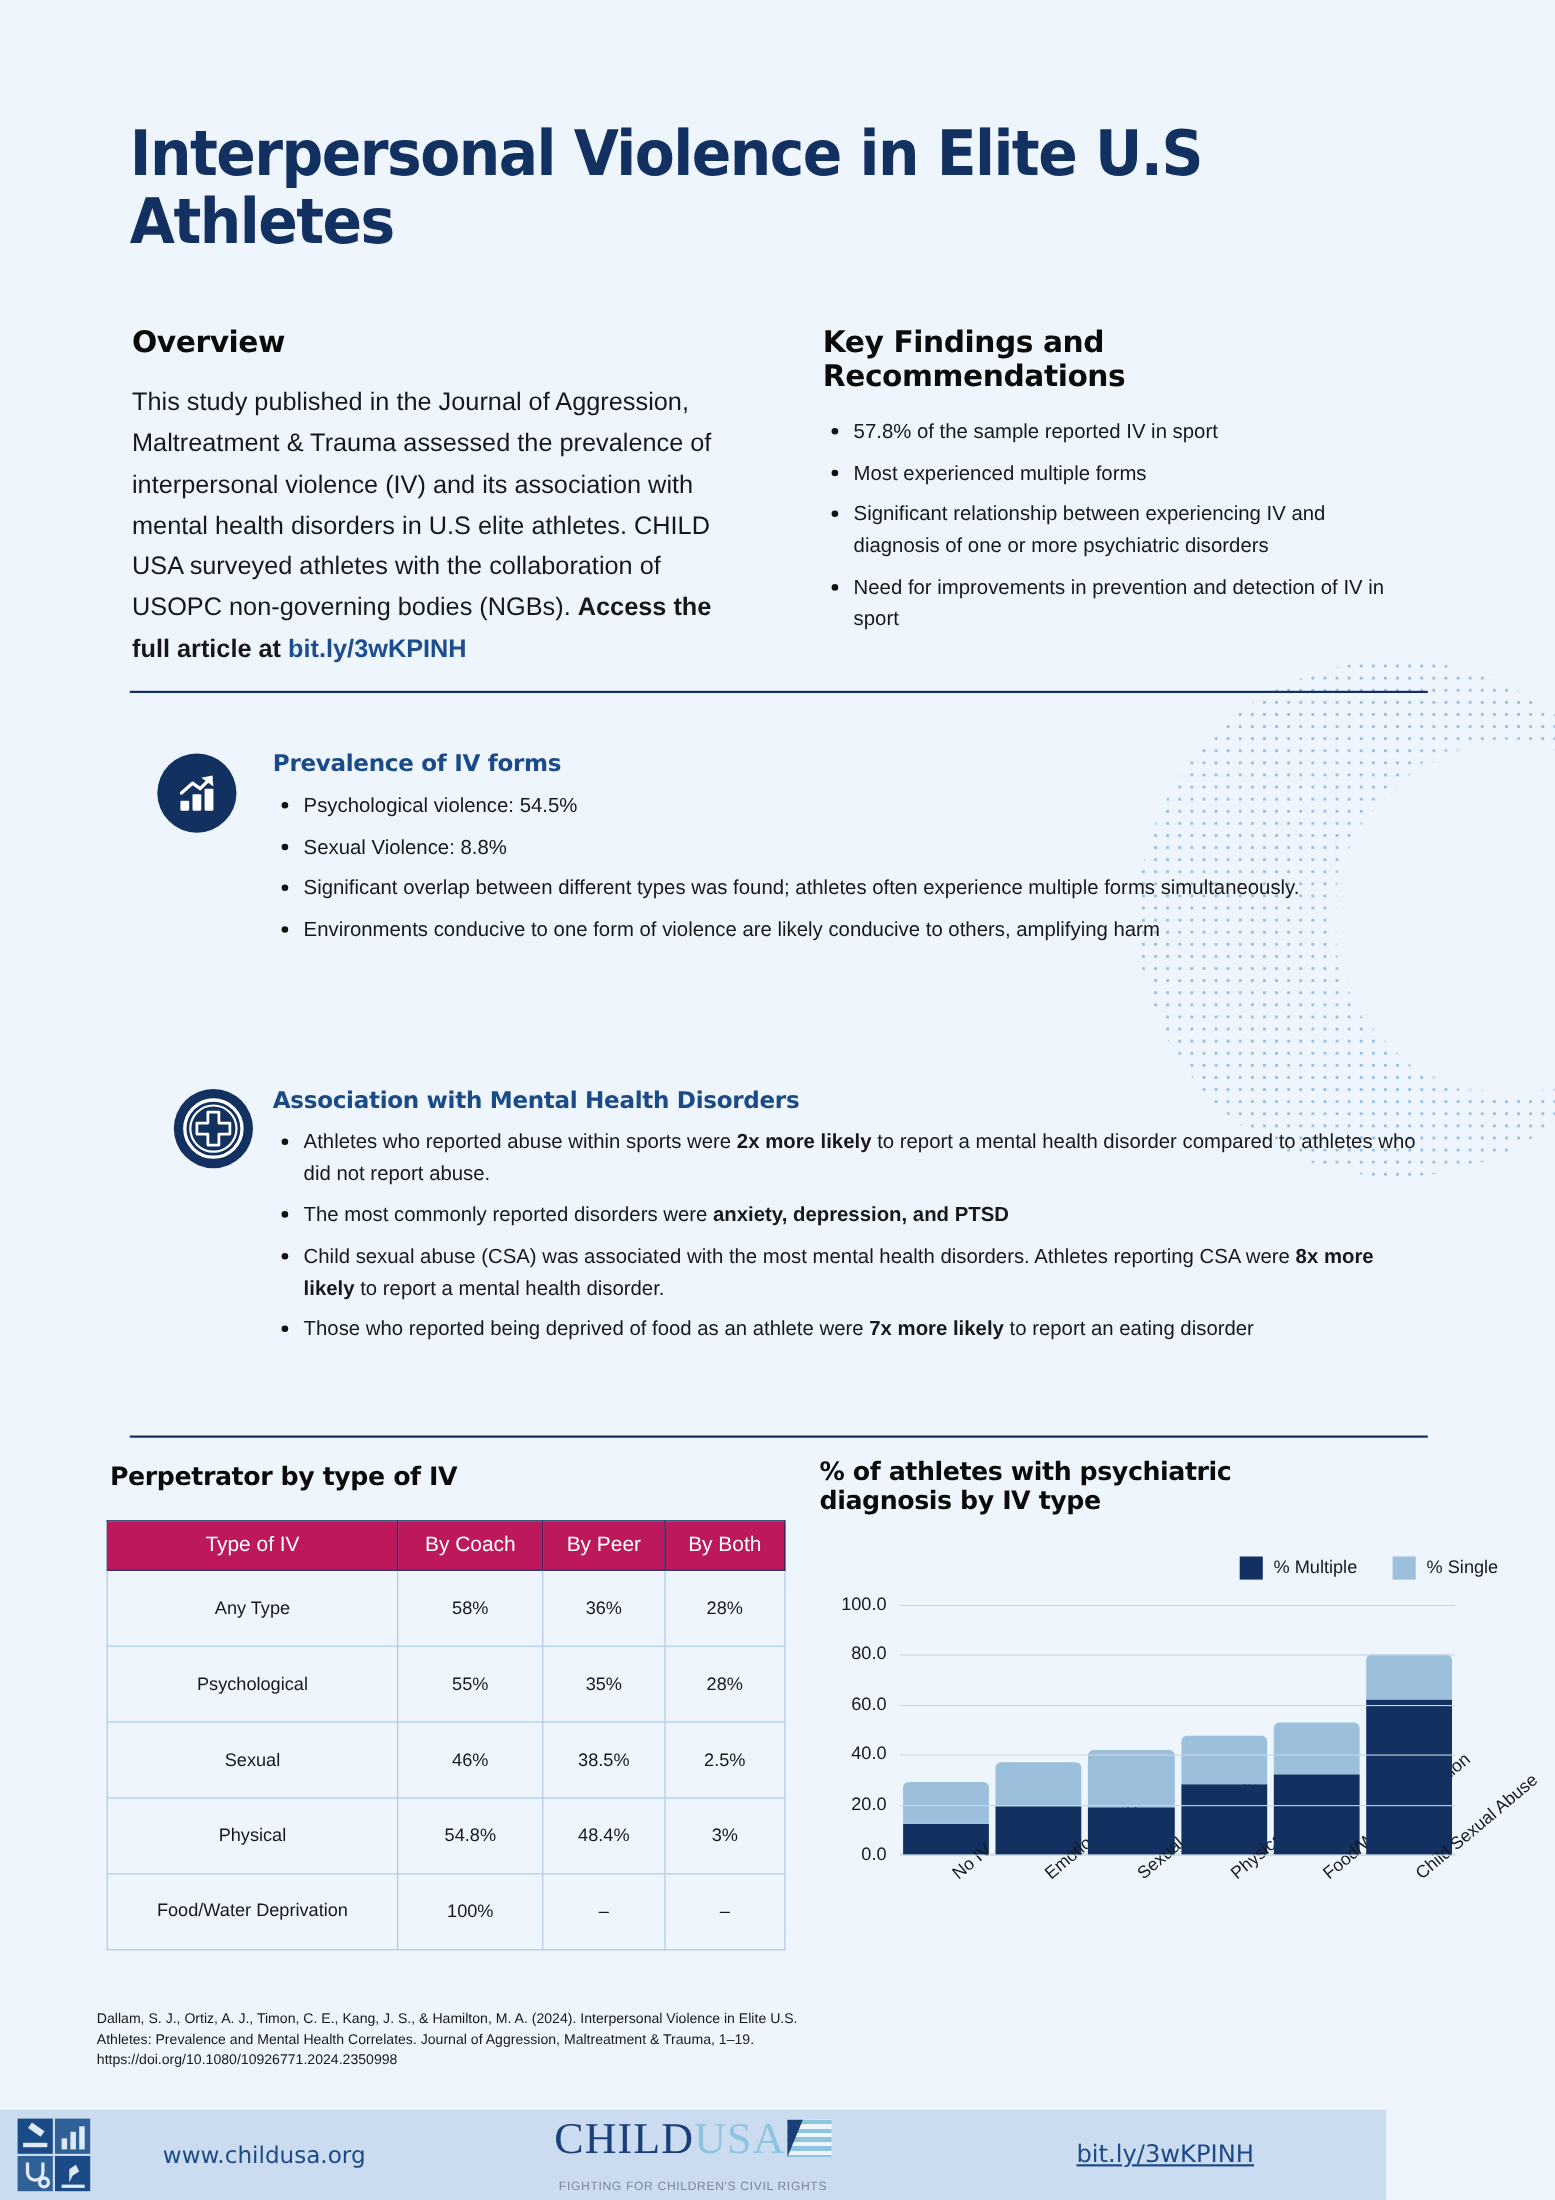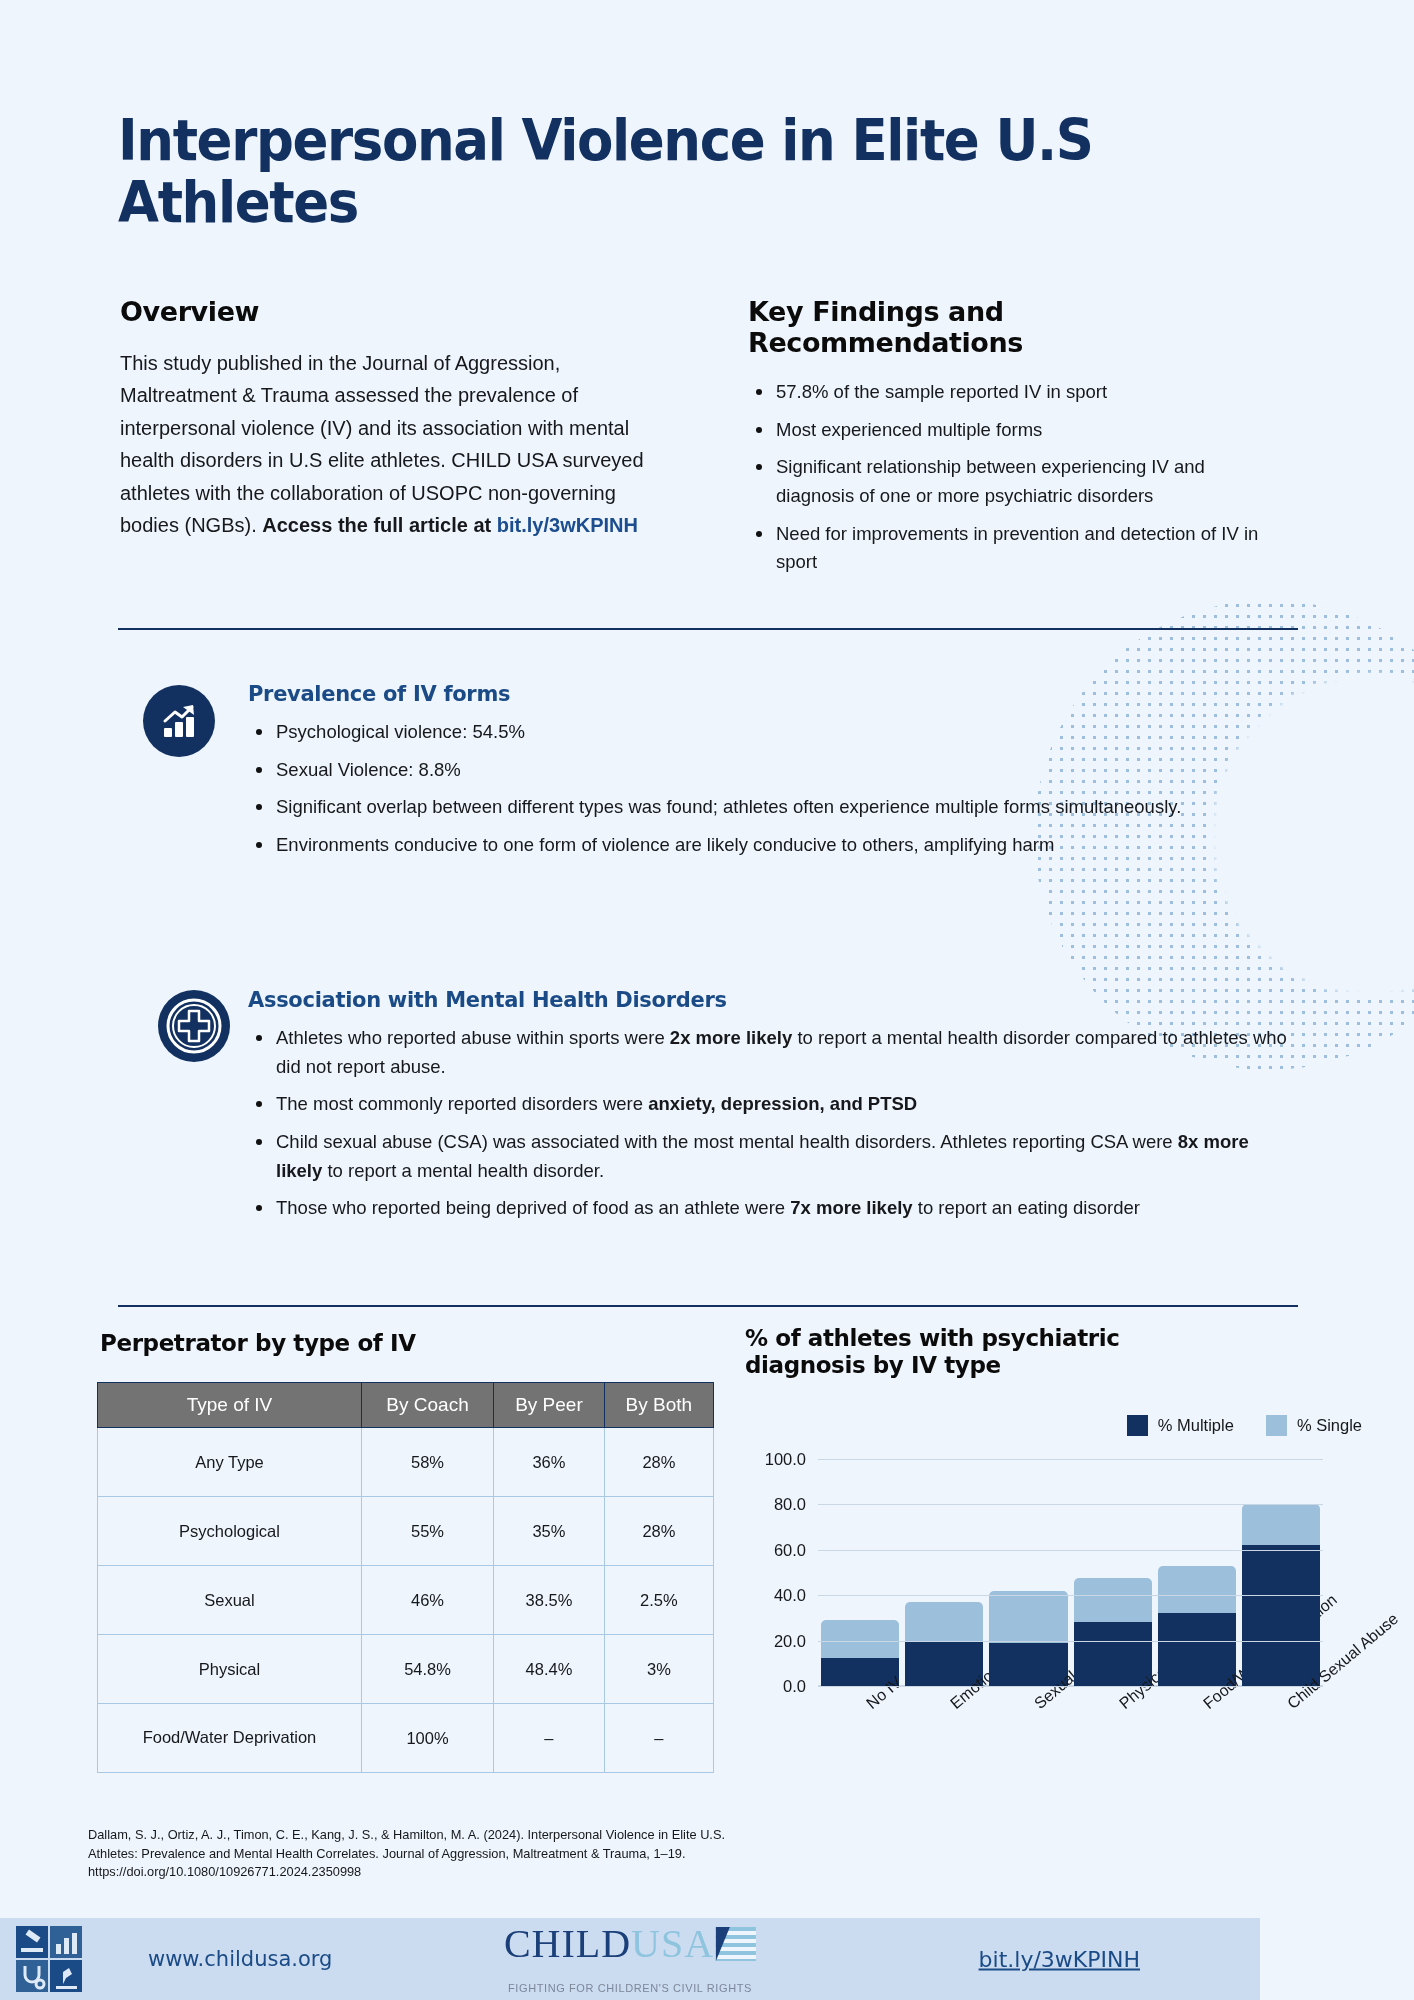--- a/index.html
+++ b/index.html
@@ -51,21 +51,21 @@
 
   h2.sec {
     font-family: "DejaVu Sans", sans-serif;
     font-size: 27px; font-weight: bold; color: #0b0b0b;
     letter-spacing: -.4px;
     margin-bottom: 20px;
   }
   h2.sec.center { text-align: left; }
 
   p.body, li.body {
-    font-size: 20px; line-height: 1.62; color: #16181b;
+    font-size: 23px; line-height: 1.62; color: #16181b;
   }
   .col-left p.body { text-align: left; }
   .bold { font-weight: bold; }
   .link { color: #1c4d8f; font-weight: bold; }
 
   ul.bullets { list-style: none; }
   ul.bullets > li {
     position: relative;
     padding-left: 28px;
     margin-bottom: 9px;
@@ -123,21 +123,21 @@
   }
 
   
   table.iv {
     position: absolute; left: 97px; top: 1382px;
     width: 617px;
     border-collapse: collapse;
     font-size: 16.5px;
   }
   table.iv th {
-    background: #737373; color: #fff;
+    background: #be185d; color: #fff;
     font-weight: normal;
     font-size: 19px;
     padding: 11px 4px;
     border: 1px solid #123160;
   }
   table.iv td {
     border: 1px solid #a8c8e4;
     text-align: center;
     padding: 16px 4px;
     color: #16181b;

